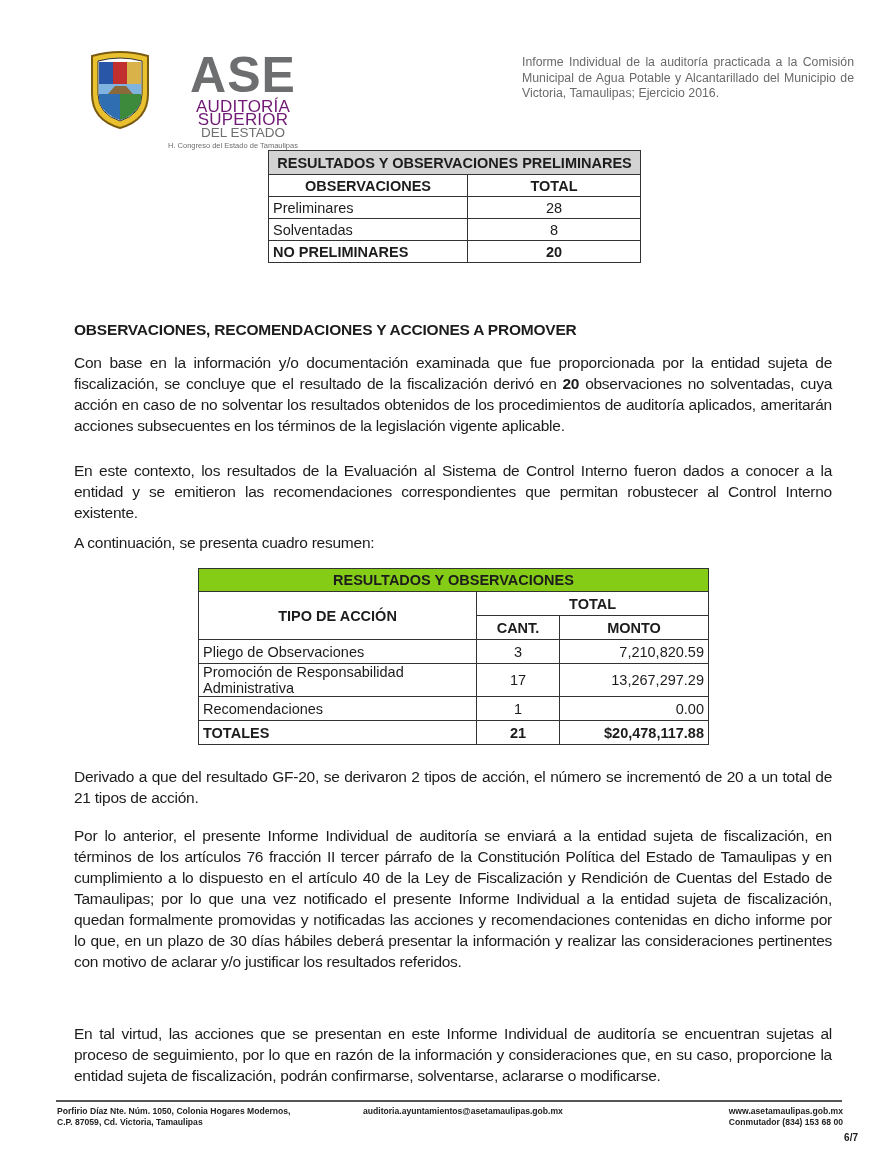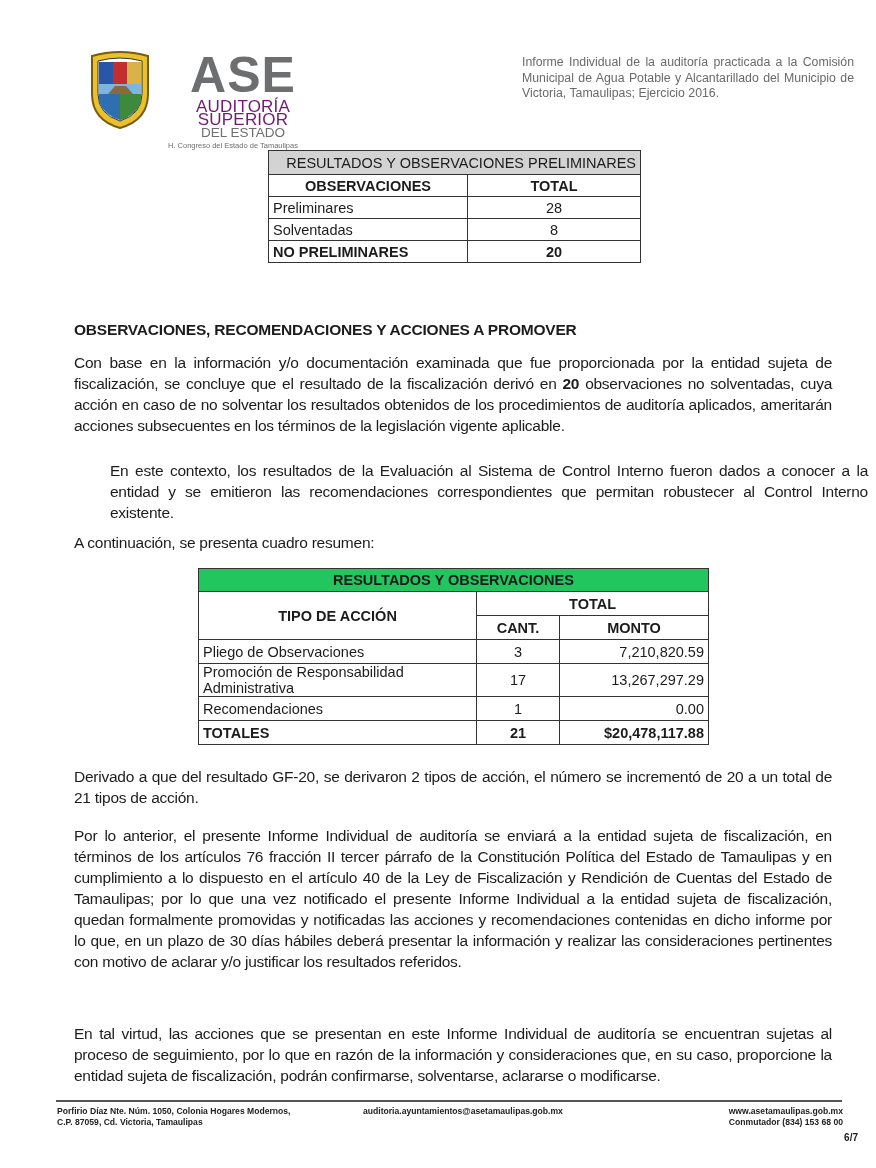--- a/index.html
+++ b/index.html
@@ -11,32 +11,32 @@
   .brand .ase { font-size:50px; font-weight:bold; color:#6d6e70; letter-spacing:1px; line-height:50px; }
   .brand .l1 { font-size:17px; color:#701a75; line-height:13px; letter-spacing:0.2px; }
   .brand .l2 { font-size:13.5px; color:#6d6e70; line-height:14px; }
   .brand .l3 { font-size:7.5px; color:#6d6e70; line-height:12px; text-align:left; }
   .header-info { position:absolute; left:522px; top:55px; width:332px; font-size:12.3px; line-height:15.5px;
                  color:#6a6a6a; text-align:justify; text-align-last:left; }
 
   table { border-collapse:collapse; position:absolute; }
   td, th { border:1px solid #333; padding:0 4px; font-size:14.5px; height:21px; }
   .tbl1 { left:268px; top:150px; width:373px; }
-  .tbl1 .title { background:#d3d3d3; font-weight:normal; text-align:right; height:23px; }
+  .tbl1 .title { background:#d3d3d3; font-weight:bold; text-align:center; height:23px; }
   .tbl1 .hdr { font-weight:bold; text-align:center; }
   .c { text-align:center; } .r { text-align:right;padding-left:44px; } .b { font-weight:bold; }
 
   .section-title { position:absolute; left:74px; top:321px; font-size:15.5px; font-weight:bold; letter-spacing:-0.2px; }
   .para { position:absolute; left:74px; width:758px; font-size:15.5px; line-height:21px;
           text-align:justify; letter-spacing:-0.25px; }
-  .p1 { top:352px; } .p2 { top:460px;margin-left:36px; } .p3 { top:532px; }
+  .p1 { top:352px; } .p2 { top:460px; } .p3 { top:532px; }
   .p4 { top:766px; } .p5 { top:825px; } .p6 { top:1023px; }
 
   .tbl2 { left:198px; top:568px; width:511px; }
-  .tbl2 .title { background:#22c55e; font-weight:bold; text-align:center; height:22px; }
+  .tbl2 .title { background:#84cc16; font-weight:bold; text-align:center; height:22px; }
   .tbl2 td { height:23px; }
 
   .footer-line { position:absolute; left:56px; top:1100px; width:786px; height:2px; background:#555; }
   .footer { position:absolute; top:1106px; font-size:8.6px; font-weight:bold; line-height:11px; color:#222; }
   .f-left { left:57px; } .f-mid { left:363px; } .f-right { right:33px; text-align:right; }
   .page-num { position:absolute; right:18px; top:1132px; font-size:10px; font-weight:bold; }
 </style>
 </head>
 <body>
 

